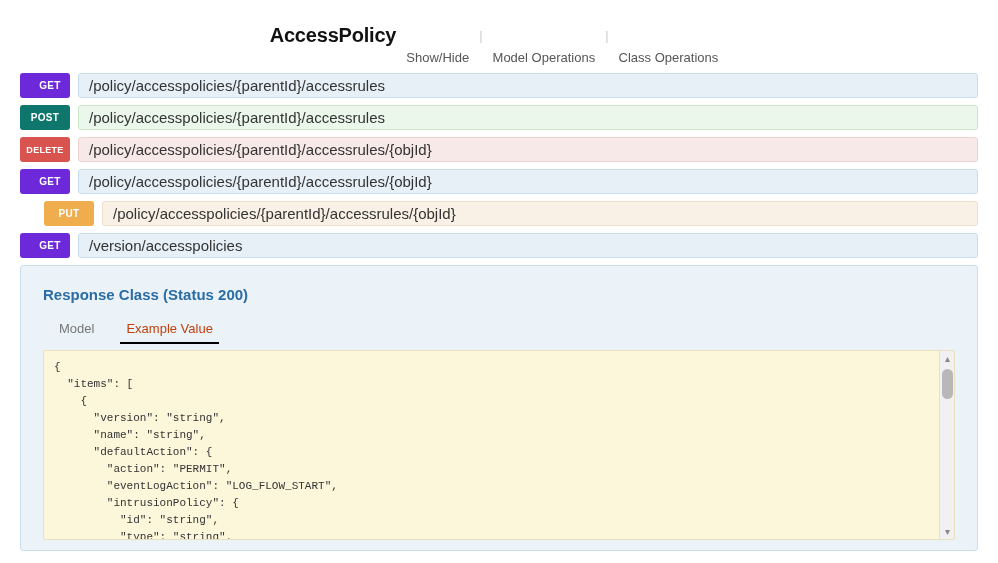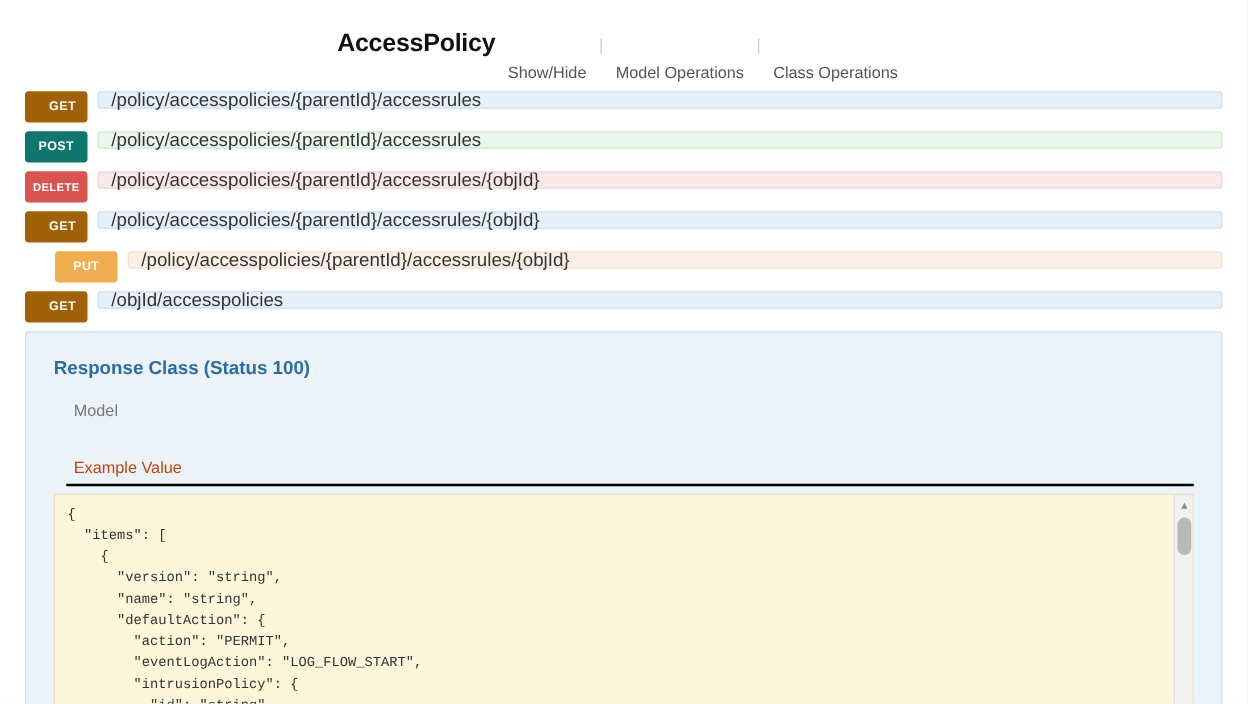--- a/index.html
+++ b/index.html
@@ -56,34 +56,34 @@
     align-items: center;
     justify-content: center;
     color: #fff;
     font-size: 10px;
     font-weight: 600;
     letter-spacing: 0.3px;
     border-radius: 3px;
     height: 25px;
     align-self: center;
   }
-  .method-get { background: #a16207; padding-left: 10px; }
+  .method-get { background: #6d28d9; padding-left: 10px; }
   .method-post { background: #0f766e; }
   .method-delete { background: #d9534f; width: 50px; flex: 0 0 50px; font-size: 9px; text-align: right; }
   .method-put { background: #f0ad4e; margin-left: 24px; }
   .path-box {
     flex: 1;
     padding: 0 10px;
     border-radius: 3px;
     font-size: 15px;
     color: #333;
     background: #f0f0f0;
     display: flex;
     align-items: center;
-    height: 14px;
+    height: 25px;
   }
   .path-get { background: #e7f0f7; border: 1px solid #c9dfef; }
   .path-post { background: #ebf7eb; border: 1px solid #cde8cd; }
   .path-delete { background: #f8e9e9; border: 1px solid #eed3d3; }
   .path-put { background: #faf1e6; border: 1px solid #f0e0cb; }
   .expanded-panel {
     background: #ebf3f9;
     border: 1px solid #c9dfef;
     border-radius: 3px;
     margin-top: 0;
@@ -94,21 +94,20 @@
     font-size: 15px;
     font-weight: 700;
     margin-bottom: 14px;
   }
   .tabs {
     display: flex;
     gap: 20px;
     padding-left: 10px;
     margin-bottom: 6px;
     font-size: 13px;
-    flex-direction: column;
   }
   .tab {
     padding: 4px 6px 6px 6px;
     color: #777;
     cursor: pointer;
   }
   .tab.active {
     color: #c2410c;
     border-bottom: 2px solid #000000;
   }
@@ -192,26 +191,26 @@
       <div class="endpoint-row">
         <div class="method method-get">GET</div>
         <div class="path-box path-get">/policy/accesspolicies/{parentId}/accessrules/{objId}</div>
       </div>
       <div class="endpoint-row">
         <div class="method method-put">PUT</div>
         <div class="path-box path-put">/policy/accesspolicies/{parentId}/accessrules/{objId}</div>
       </div>
       <div class="endpoint-row">
         <div class="method method-get">GET</div>
-        <div class="path-box path-get">/objId/accesspolicies</div>
+        <div class="path-box path-get">/version/accesspolicies</div>
       </div>
     </div>
 
   <div class="expanded-panel">
-    <div class="section-heading">Response Class (Status 100)</div>
+    <div class="section-heading">Response Class (Status 200)</div>
     <div class="tabs">
       <div class="tab">Model</div>
       <div class="tab active">Example Value</div>
     </div>
     <div class="code-wrap">
       <div class="code-block">{
   "items": [
     {
       "version": "string",
       "name": "string",

